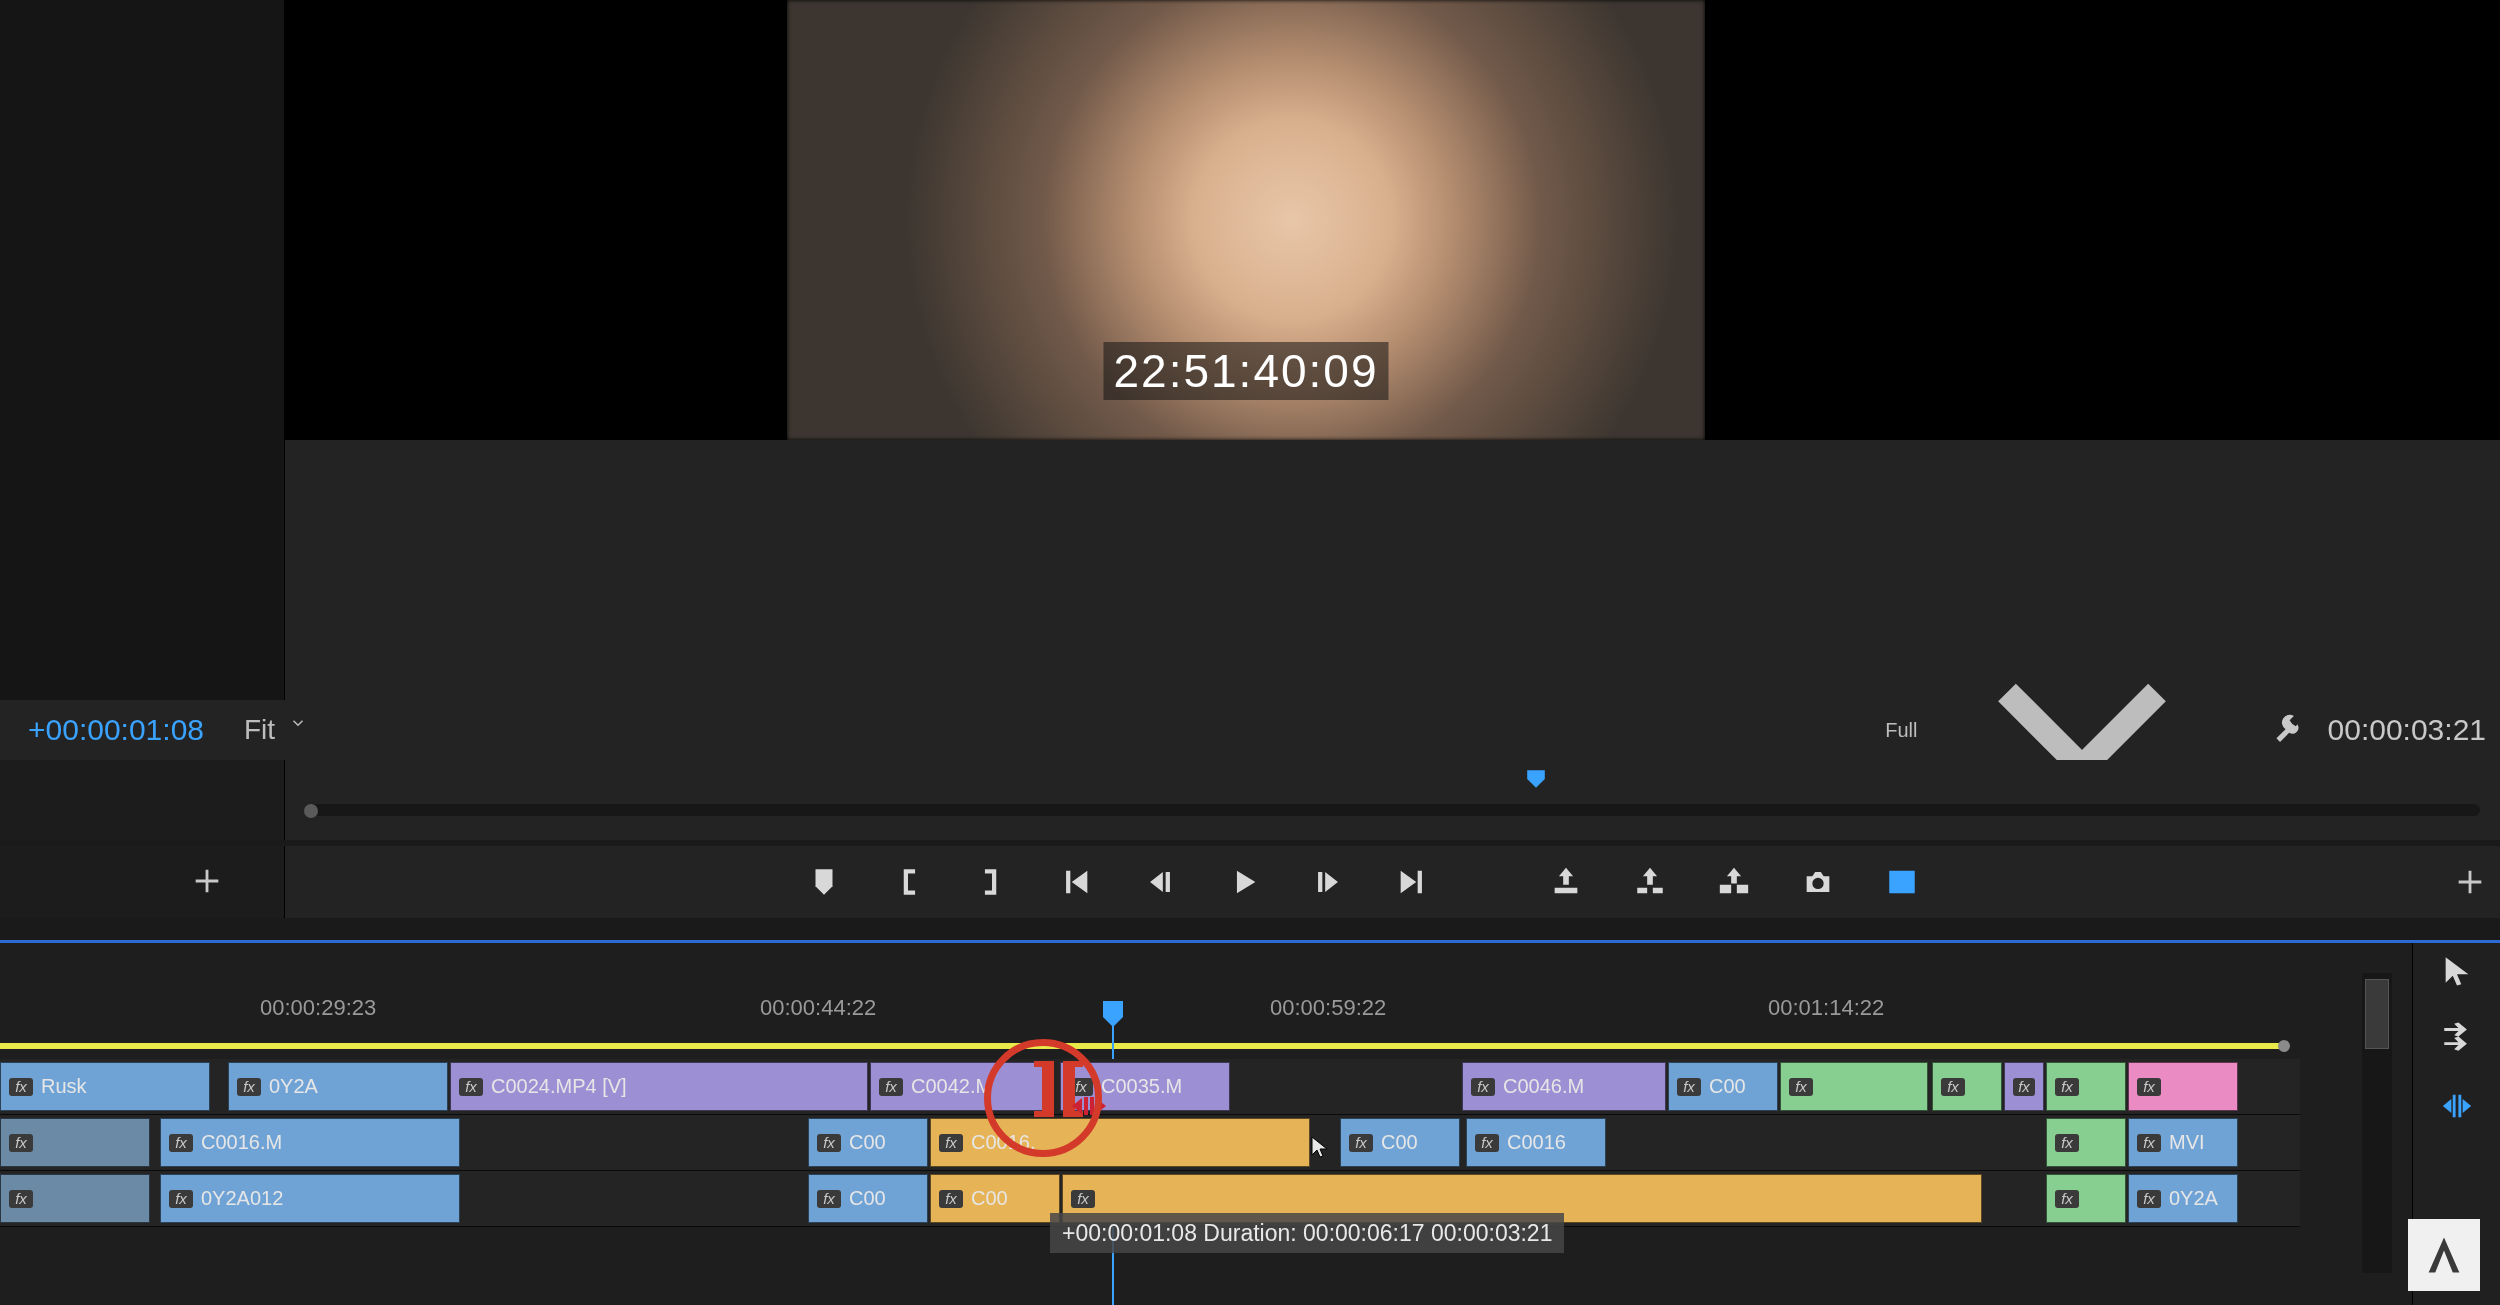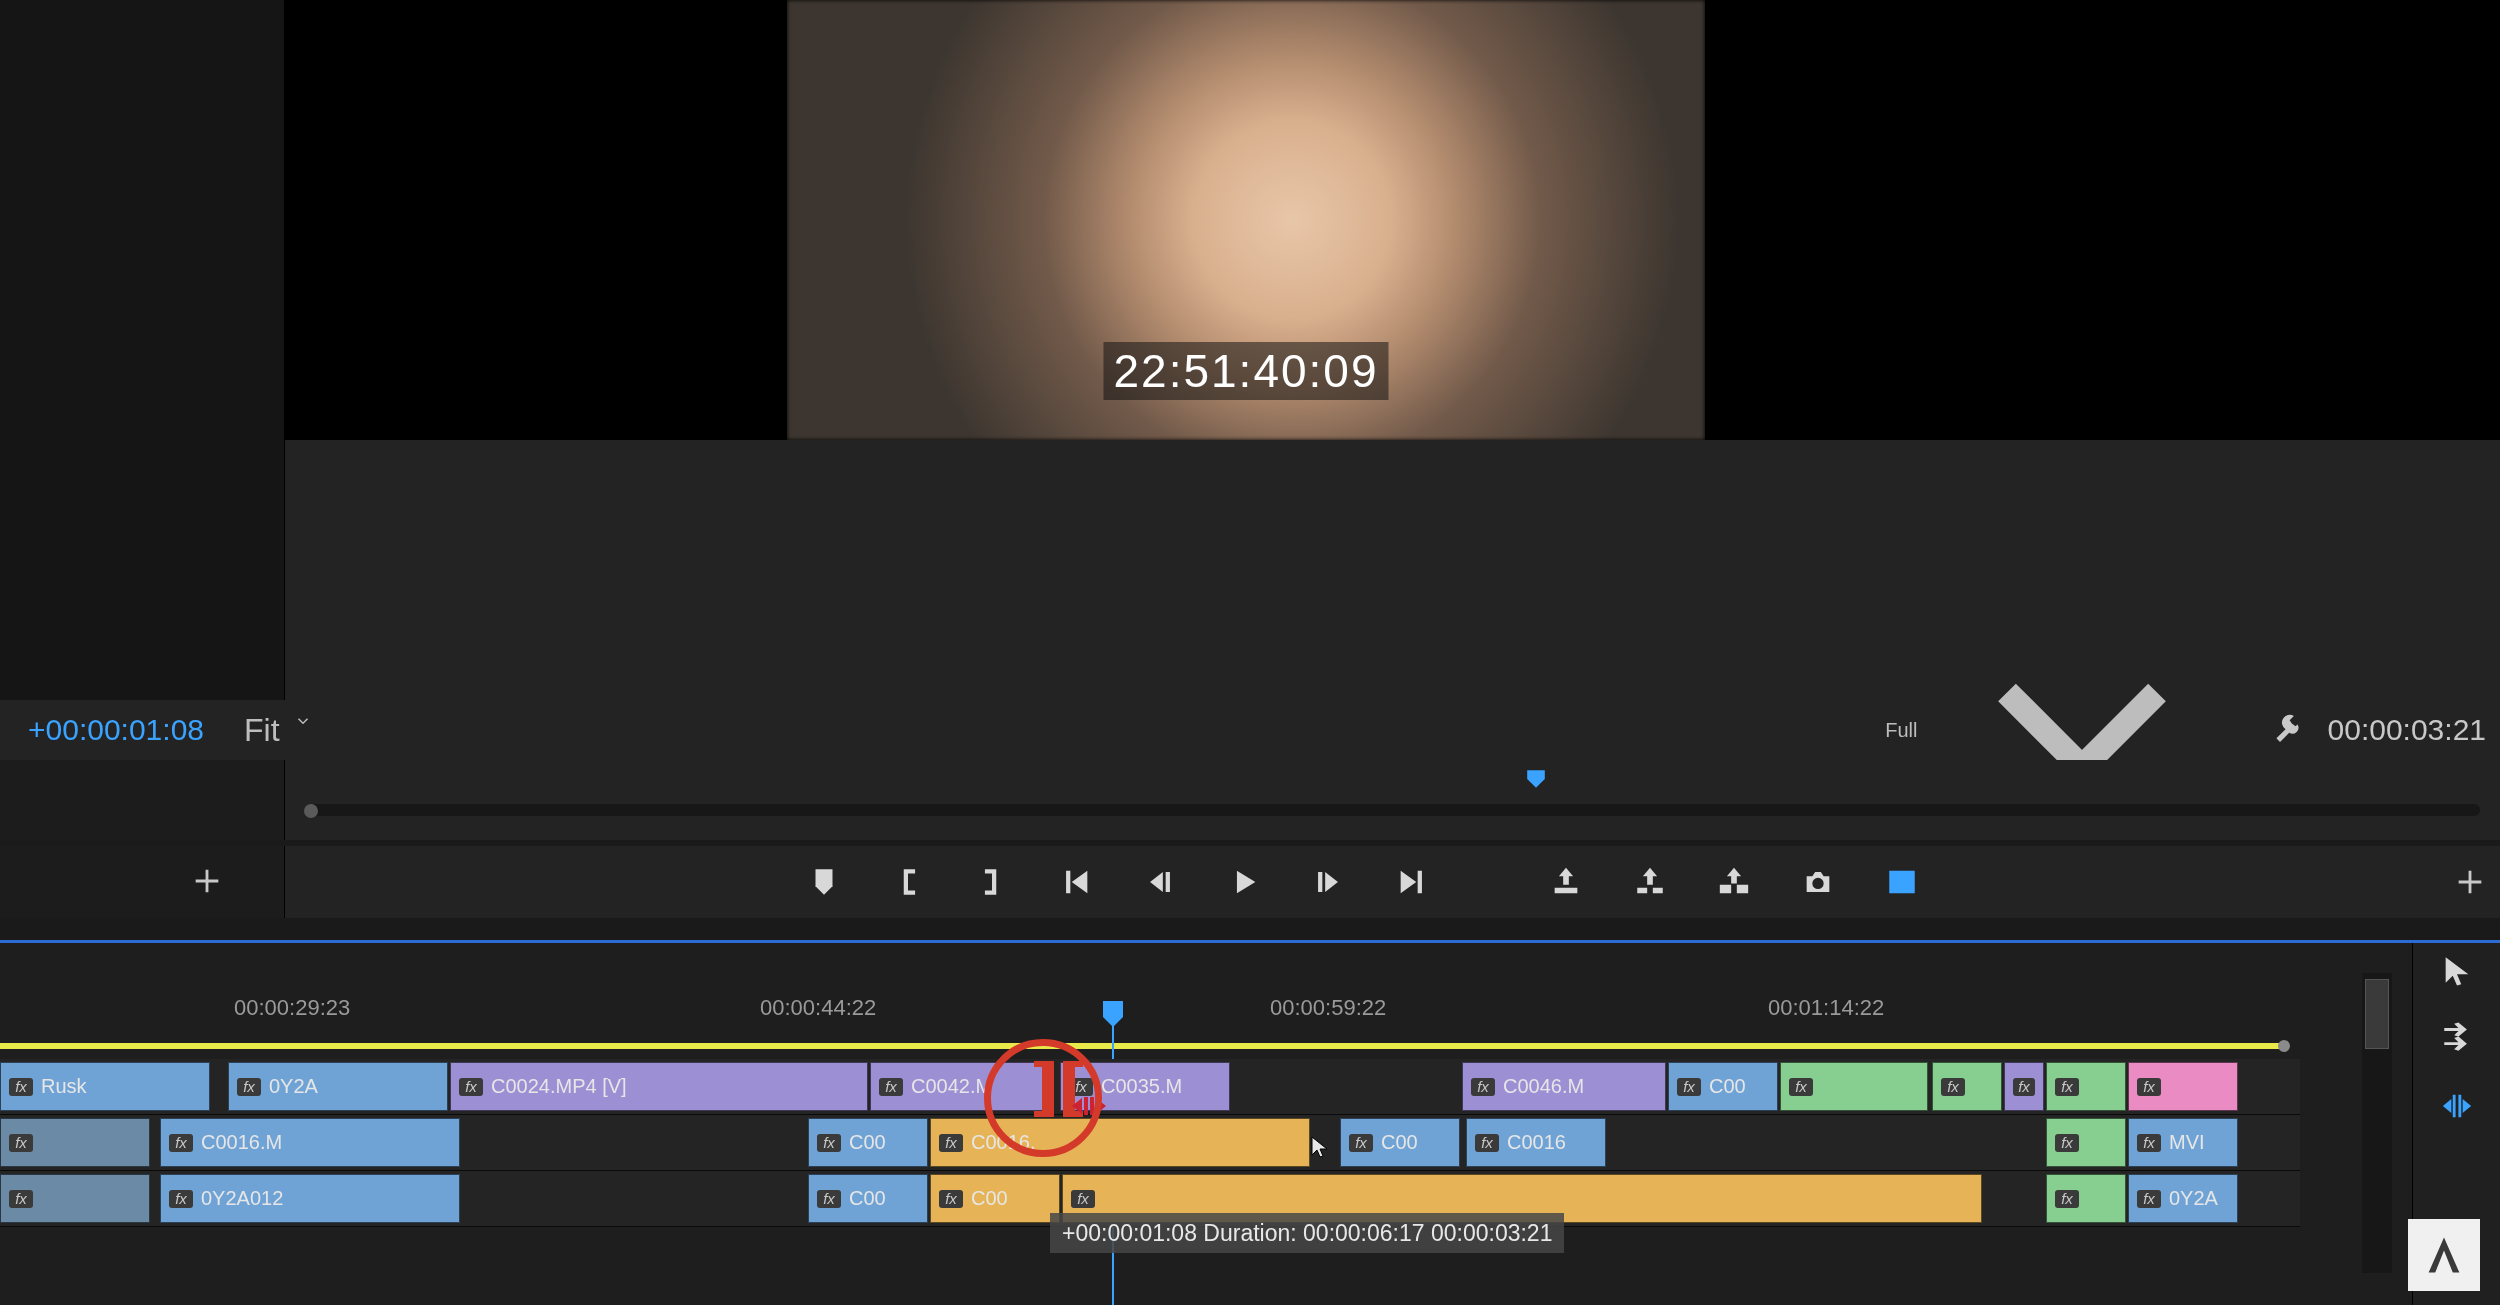--- a/index.html
+++ b/index.html
@@ -24,21 +24,21 @@
   }
   .tc-burn { position: absolute; bottom: 40px; left: 50%; transform: translateX(-50%);
     background: rgba(20,20,20,.55); color:#fff; font-size: 46px; padding: 2px 10px; letter-spacing: 2px; font-weight: 400; }
 
   .monitor-below { position:absolute; left:285px; right:0; top:440px; height:260px; background:#232323; }
 
   
   .tc-bar { position: absolute; left: 0; right: 0; top: 700px; height: 60px; background:#232323; display:flex; align-items:center; }
   .tc-bar .left-tc { width: 285px; padding-left: 12px; font-size: 30px; color:#c5c5c5; background:#1c1c1c; height:100%; display:flex; align-items:center; border-right:1px solid #000;}
   .tc-bar .offset { color:#3aa3ff; font-size:30px; padding: 0 28px; }
-  .zoom-select { display:flex; align-items:flex-start; gap:14px; font-size:32px; color:#bdbdbd; padding:4px 12px;}
+  .zoom-select { display:flex; align-items:flex-start; gap:14px; font-size:28px; color:#bdbdbd; padding:4px 12px;}
   .zoom-select .chev { width:18px; height:18px; }
   .spacer { flex:1; }
   .res-select { display:flex; align-items:center; gap:14px; font-size:20px; color:#bdbdbd; padding:4px 12px; }
   .wrench { margin: 0 20px 0 30px; }
   .right-tc { font-size:30px; color:#c8c8c8; padding-right:14px;}
 
   
   .scrub-row { position: absolute; left: 0; right: 0; top: 760px; height: 80px; background:#232323; }
   .scrub-left { position:absolute; left:0; top:0; width:285px; height:80px; background:#1c1c1c; border-right:1px solid #000;}
   .scrub-track { position:absolute; left:310px; right:20px; top:44px; height:12px; background:#171717; border-radius:6px;}
@@ -245,21 +245,21 @@
             <path fill="#c8c8c8" d="M11 4h2v7h7v2h-7v7h-2v-7H4v-2h7z"></path>
           </svg>
       </span>
     </div>
   </div>
 
   <div class="timeline-wrap">
     <div class="timeline">
 
       <div class="ruler">
-        <span class="tick-label" style="left:234px;text-align:center;">00:00:29:23</span>
+        <span class="tick-label" style="left:260px;text-align:center;">00:00:29:23</span>
         <span class="tick-label" style="left:760px;">00:00:44:22</span>
         <span class="tick-label" style="left:1270px;">00:00:59:22</span>
         <span class="tick-label" style="left:1768px;">00:01:14:22</span>
       </div>
       <div class="yellow-bar">
           <div class="dot"></div>
         </div>
 
       <div class="playhead" style="left:1112px;">
         <div class="head"></div>

